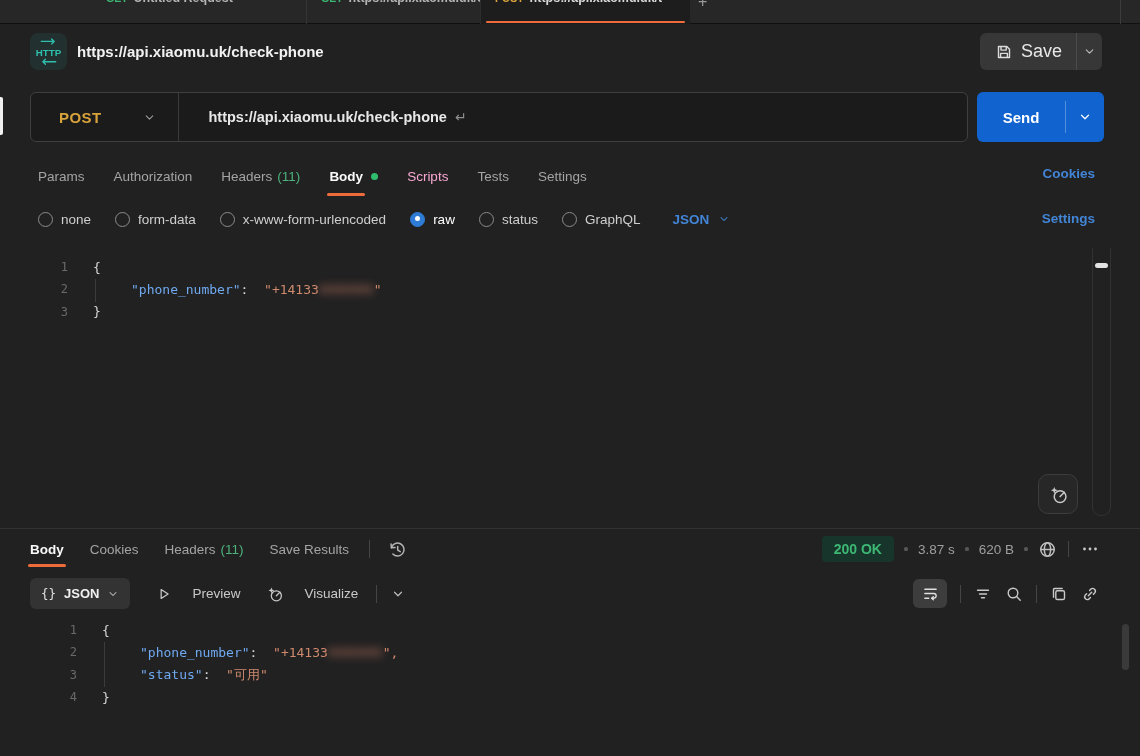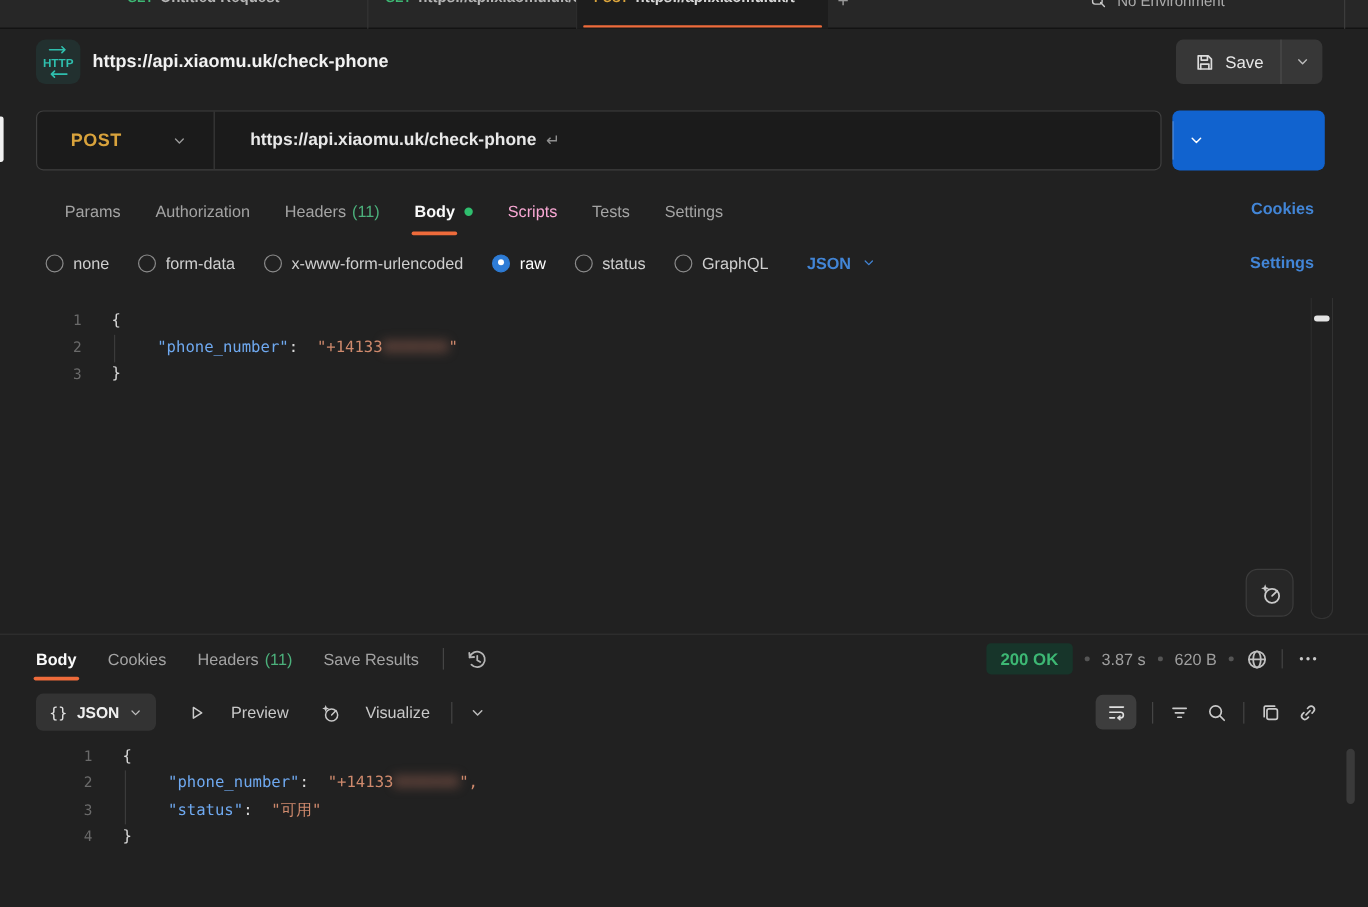--- a/index.html
+++ b/index.html
@@ -27,21 +27,21 @@
   .env-inner { position: absolute; top: -7px; left: 0; display: flex; align-items: center; gap: 8px; color: #ababab; font-size: 12.5px; }
   .topbar-div { position: absolute; right: 19px; top: 0; width: 1px; height: 24px; background: #3c3c3c; }
 
   
   .http-badge { position: absolute; left: 30px; top: 33px; width: 37px; height: 37px;
                 background: #22302f; border-radius: 8px; display: flex; align-items: center; justify-content: center; }
   .req-title { position: absolute; left: 77px; top: 43px; font-size: 15px; font-weight: 700; color: #f2f2f2; }
   .save-group { position: absolute; right: 38px; top: 33px; width: 122px; height: 37px;
                 background: #373737; border-radius: 6px; display: flex; align-items: stretch; }
   .save-main { display: flex; align-items: center; gap: 9px; padding: 0 14px 0 16px; flex: 1; }
-  .save-main span { color: #e8e8e8; font-size: 14px; }
+  .save-main span { color: #e8e8e8; font-size: 18px; }
   .save-sep { width: 1px; background: #4c4c4c; margin: 0; }
   .save-caret { display: flex; align-items: center; justify-content: center; width: 34px; }
 
   
   .url-bar { position: absolute; left: 30px; top: 92px; width: 938px; height: 50px;
              background: #1b1b1b; border: 1px solid #3f3f3f; border-radius: 6px; display: flex; align-items: stretch; }
   .method-sel { display: flex; align-items: center; gap: 42px; padding: 0 22px 0 28px; }
   .method-sel .mlabel { color: #d9a33c; font-size: 15px; font-weight: 700; letter-spacing: .4px; }
   .url-sep { width: 1px; background: #3a3a3a; }
   .url-text { display: flex; align-items: center; gap: 8px; padding-left: 29px;
@@ -49,21 +49,21 @@
   .url-text .ret { color: #8f8f8f; font-weight: 400; font-size: 14px; }
   .send-group { position: absolute; right: 36px; top: 92px; width: 127px; height: 50px;
                 background: #1163cf; border-radius: 6px; display: flex; align-items: stretch; }
   .send-main { flex: 1; display: flex; align-items: center; justify-content: center;
                color: #fff; font-size: 15px; font-weight: 700; }
   .send-sep { width: 1px; background: rgba(255,255,255,.28); margin: 9px 0; }
   .send-caret { width: 38px; display: flex; align-items: center; justify-content: center; }
 
   
   .req-tabs { position: absolute; left: 0; top: 155px; width: 1140px; height: 42px;
-              display: flex; align-items: flex-start; gap: 29px; padding-left: 54px; }
+              display: flex; align-items: flex-start; gap: 29px; padding-left: 38px; }
   .rtab { position: relative; display: flex; align-items: center; height: 100%; color: #a4a4a4; cursor: default; }
   .rtab .cnt { color: #4cb17c; margin-left: 5px; }
   .rtab.bright .tlabel { color: #f9a8d4; }
   .rtab.active .tlabel { color: #fafafa; font-weight: 600; position: relative; }
   .rtab.active .tlabel::after { content: ""; position: absolute; left: -2px; right: -2px; bottom: -12px; height: 2.5px; background: #ee6b3b; border-radius: 2px; }
   .green-dot { width: 7px; height: 7px; border-radius: 50%; background: #2fbe6e; margin-left: 8px; }
   .cookies-link { position: absolute; right: 45px; top: 166px; color: #4285d6; font-weight: 600; }
 
   
   .mode-row { position: absolute; left: 0; top: 201px; width: 1140px; height: 36px;
@@ -140,29 +140,20 @@
     </div>
   </div>
   <div class="wtab active" style="left:480px;width:210px;">
     <div class="wtab-text">
       <span class="meth m-post">POST</span><span style="color:#d8d8d8">https://api.xiaomu.uk/t</span>
     </div>
   </div>
   <div class="newtab">
     <span>+</span>
   </div>
-  <div class="env-box">
-    <div class="env-inner">
-      <svg class="ic" width="15" height="15" viewBox="0 0 18 18">
-        <rect x="3" y="3" width="9.5" height="9.5" rx="2.5"></rect>
-          <line x1="11" y1="11" x2="14.8" y2="14.8"></line>
-      </svg>
-      <span>No Environment</span>
-    </div>
-  </div>
   <div class="topbar-div"></div>
 </div>
 
 <div class="http-badge">
   <svg width="37" height="37" viewBox="0 0 36 36">
     <path d="M11 8.2 h12.5 M21 5.8 L23.5 8.2 L21 10.6" stroke="#2fbfae" fill="none" stroke-width="1.3" stroke-linecap="round" stroke-linejoin="round"></path>
     <path d="M25 28 H12.5 M15 25.6 L12.5 28 L15 30.4" stroke="#2fbfae" fill="none" stroke-width="1.3" stroke-linecap="round" stroke-linejoin="round"></path>
     <text x="18" y="22" text-anchor="middle" font-size="9.5" font-weight="bold" fill="#2fbfae" font-family="Liberation Sans, sans-serif">HTTP</text>
   </svg>
 </div>
@@ -192,20 +183,23 @@
       <polyline points="4,6 8,10 12,6"></polyline>
     </svg>
   </div>
   <div class="url-sep"></div>
   <div class="url-text">
     <span>https://api.xiaomu.uk/check-phone</span>
     <span class="ret">↵</span>
   </div>
 </div>
 <div class="send-group">
+  <div class="send-main">
+    <span>Send</span>
+  </div>
   <div class="send-sep"></div>
   <div class="send-caret">
     <svg class="ic" width="14" height="14" viewBox="0 0 16 16" style="stroke:#fff">
       <polyline points="4,6 8,10 12,6"></polyline>
     </svg>
   </div>
 </div>
 
 <div class="req-tabs">
   <div class="rtab">

